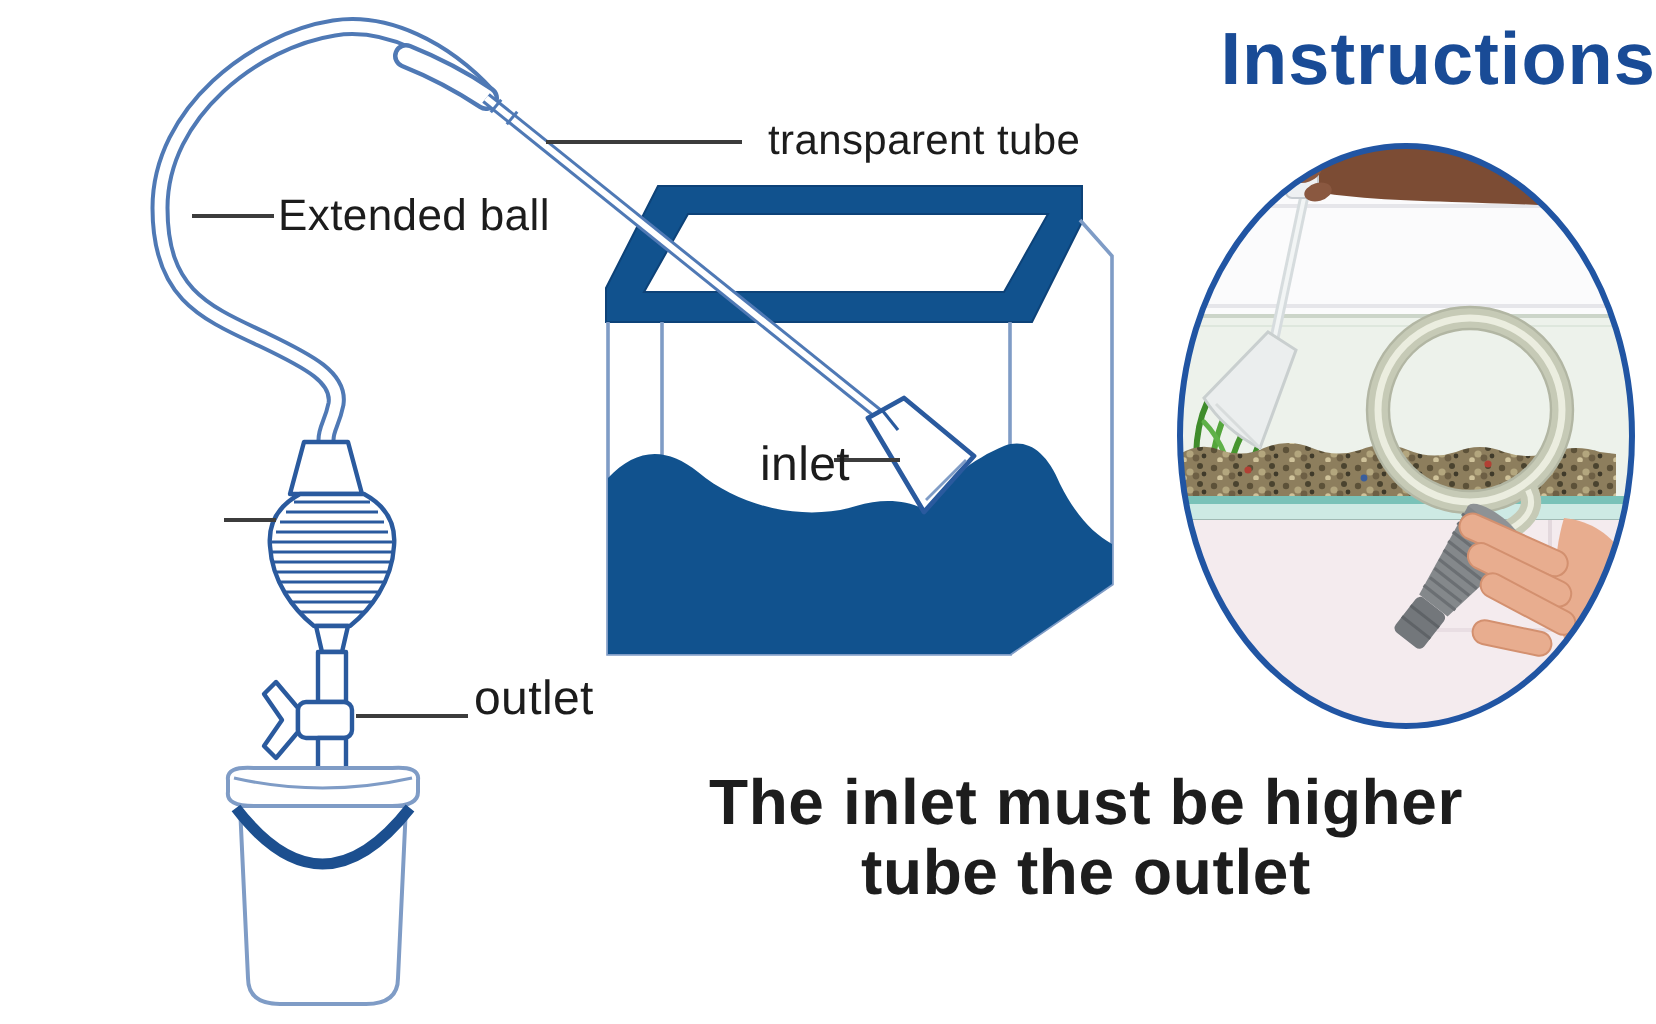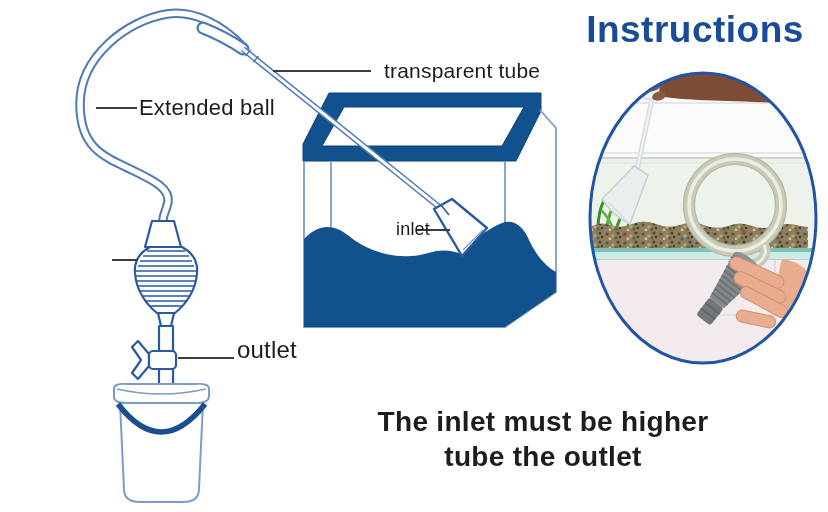--- a/index.html
+++ b/index.html
@@ -6,26 +6,26 @@
   .canvas{
     position:relative;width:828px;height:512px;background:#ffffff;overflow:hidden;
     font-family:"Liberation Sans",sans-serif;
   }
   svg{display:block;}
   .abs{position:absolute;}
   .diagram-label{
     position:absolute;font-size:21px;color:#1c1c1c;white-space:nowrap;letter-spacing:.2px;
   }
   .title{
-    position:absolute;left:562px;top:9px;width:266px;text-align:center;
+    position:absolute;left:562px;top:9px;width:266px;text-align:right;
     font-size:37px;font-weight:700;color:#194b96;letter-spacing:.5px;
   }
   .caption{
-    position:absolute;left:323px;top:404px;width:440px;text-align:center;
-    font-size:28px;font-weight:700;color:#1d1d1d;line-height:35px;letter-spacing:.3px;
+    position:absolute;left:323px;top:384px;width:440px;text-align:center;
+    font-size:32px;font-weight:700;color:#1d1d1d;line-height:35px;letter-spacing:.3px;
   }
 </style>
 </head>
 <body>
 
 <div class="canvas">
 
   <svg class="abs" style="left:0;top:0" width="570" height="512" viewBox="0 0 570 512">
 
     <g>
@@ -105,21 +105,21 @@
       <line x1="96" y1="108" x2="137" y2="108"></line>
       <line x1="112" y1="260" x2="138" y2="260"></line>
       <line x1="178" y1="358" x2="234" y2="358"></line>
       <line x1="417" y1="230" x2="450" y2="230"></line>
     </g>
   </svg>
 
   <div class="diagram-label" style="left:384px;top:59px">transparent tube</div>
   <div class="diagram-label" style="left:139px;top:95px;font-size:22px">Extended ball</div>
   <div class="diagram-label" style="left:237px;top:336px;font-size:24px">outlet</div>
-  <div class="diagram-label" style="left:396px;top:219px;font-size:18px">inlet</div>
+  <div class="diagram-label" style="left:380px;top:219px;font-size:24px">inlet</div>
 
   <div class="title">Instructions</div>
 
   <svg class="abs" style="left:586px;top:69px" width="234" height="298" viewBox="0 0 234 298">
     <defs>
       <clipPath id="ovalClip">
           <ellipse cx="117" cy="149" rx="113" ry="145"></ellipse>
         </clipPath>
       <pattern id="gravel" width="18" height="9" patternUnits="userSpaceOnUse">
         <rect width="18" height="9" fill="#8d7e5d"></rect>

